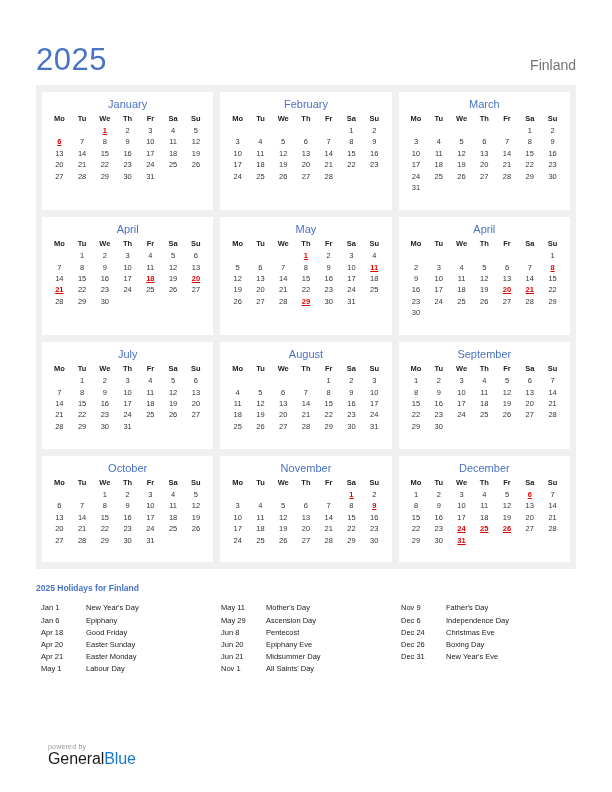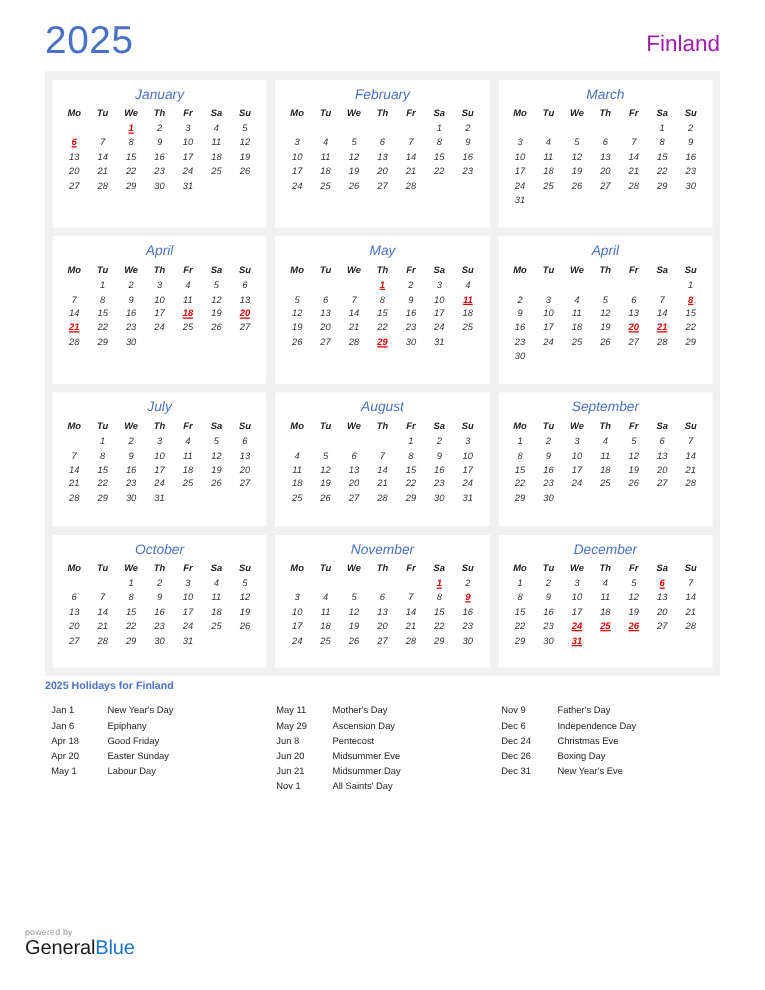--- a/index.html
+++ b/index.html
@@ -20,54 +20,53 @@
     height: 792px;
     box-sizing: border-box;
     padding: 0 36px;
   }
 
   
   .header {
     display: flex;
     align-items: flex-end;
     justify-content: space-between;
-    padding-top: 16px;
+    padding-top: 44px;
     padding-bottom: 10px;
   }
   .year-title {
     font-size: 31px;
     color: #4a72c4;
     font-weight: 400;
     letter-spacing: 0.5px;
     line-height: 1;
   }
   .country-title {
-    font-size: 18px;
-    color: #a21caf;
+    font-size: 14px;
+    color: #737373;
     font-weight: 400;
     line-height: 1;
     padding-bottom: 3px;
   }
 
   
   .calendar-panel {
     background: #f0f0f0;
     padding: 7px 6px 7px 6px;
     box-sizing: border-box;
   }
   .months-grid {
     display: grid;
     grid-template-columns: repeat(3, 1fr);
     gap: 7px;
   }
   .month-card {
     background: #ffffff;
     padding: 5px 6px 16px 6px;
     box-sizing: border-box;
-    font-style: italic;
   }
   .month-name {
     text-align: center;
     color: #4a72c4;
     font-size: 11px;
     font-weight: 400;
     padding: 1px 0 3px 0;
     line-height: 1.2;
   }
   table.month-table {
@@ -95,21 +94,21 @@
     color: #e30000;
     font-weight: bold;
     text-decoration: underline;
   }
   table.month-table td.empty {
     color: transparent;
   }
 
   
   .holidays-section {
-    padding-top: 2px;
+    padding-top: 14px;
   }
   .holidays-title {
     color: #4a72c4;
     font-size: 8.5px;
     font-weight: bold;
     padding-bottom: 9px;
   }
   .holidays-columns {
     display: grid;
     grid-template-columns: 180px 180px 1fr;
@@ -126,21 +125,21 @@
     flex: 0 0 45px;
     white-space: nowrap;
   }
   .holiday-name {
     white-space: nowrap;
   }
 
   
   .footer {
     position: absolute;
-    left: 20px;
+    left: 48px;
     bottom: 24px;
   }
   .powered-by {
     font-size: 7px;
     color: #9a9a9a;
     letter-spacing: 0.2px;
     padding-bottom: 1px;
   }
   .brand {
     font-size: 16px;
@@ -953,40 +952,44 @@
           </div>
           <div class="holiday-row">
             <span class="holiday-date">Apr 18</span>
             <span class="holiday-name">Good Friday</span>
           </div>
           <div class="holiday-row">
             <span class="holiday-date">Apr 20</span>
             <span class="holiday-name">Easter Sunday</span>
           </div>
           <div class="holiday-row">
+            <span class="holiday-date">Apr 21</span>
+            <span class="holiday-name">Easter Monday</span>
+          </div>
+          <div class="holiday-row">
             <span class="holiday-date">May 1</span>
             <span class="holiday-name">Labour Day</span>
           </div>
         </div>
         <div>
           <div class="holiday-row">
             <span class="holiday-date">May 11</span>
             <span class="holiday-name">Mother's Day</span>
           </div>
           <div class="holiday-row">
             <span class="holiday-date">May 29</span>
             <span class="holiday-name">Ascension Day</span>
           </div>
           <div class="holiday-row">
             <span class="holiday-date">Jun 8</span>
             <span class="holiday-name">Pentecost</span>
           </div>
           <div class="holiday-row">
             <span class="holiday-date">Jun 20</span>
-            <span class="holiday-name">Midsummer Eve</span>
+            <span class="holiday-name">Epiphany Eve</span>
           </div>
           <div class="holiday-row">
             <span class="holiday-date">Jun 21</span>
             <span class="holiday-name">Midsummer Day</span>
           </div>
           <div class="holiday-row">
             <span class="holiday-date">Nov 1</span>
             <span class="holiday-name">All Saints' Day</span>
           </div>
         </div>

